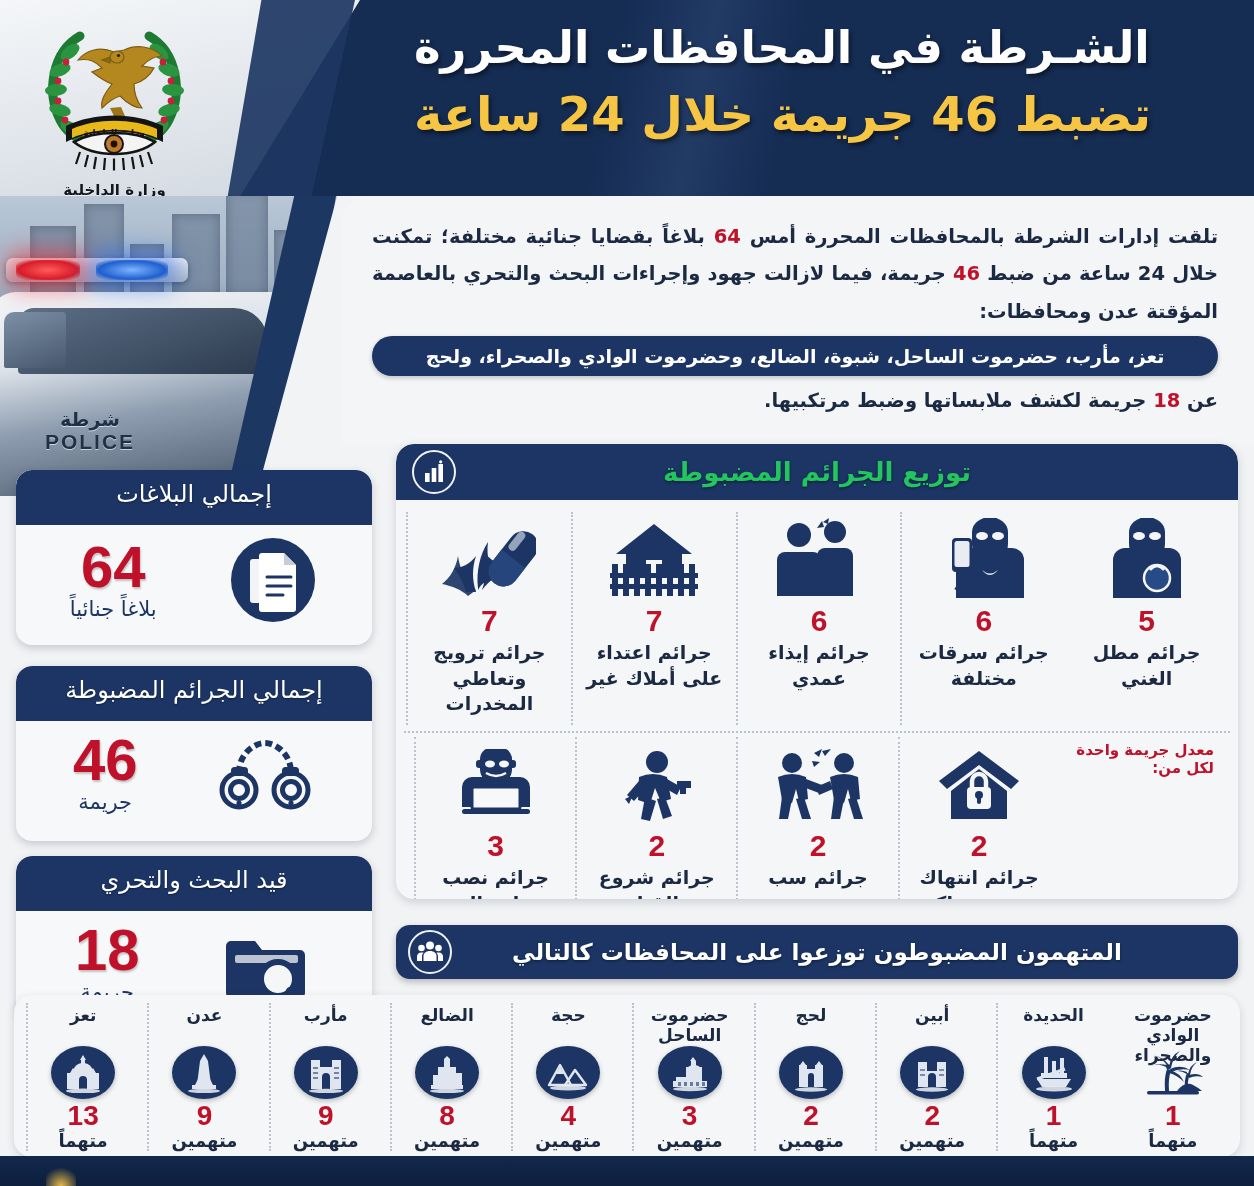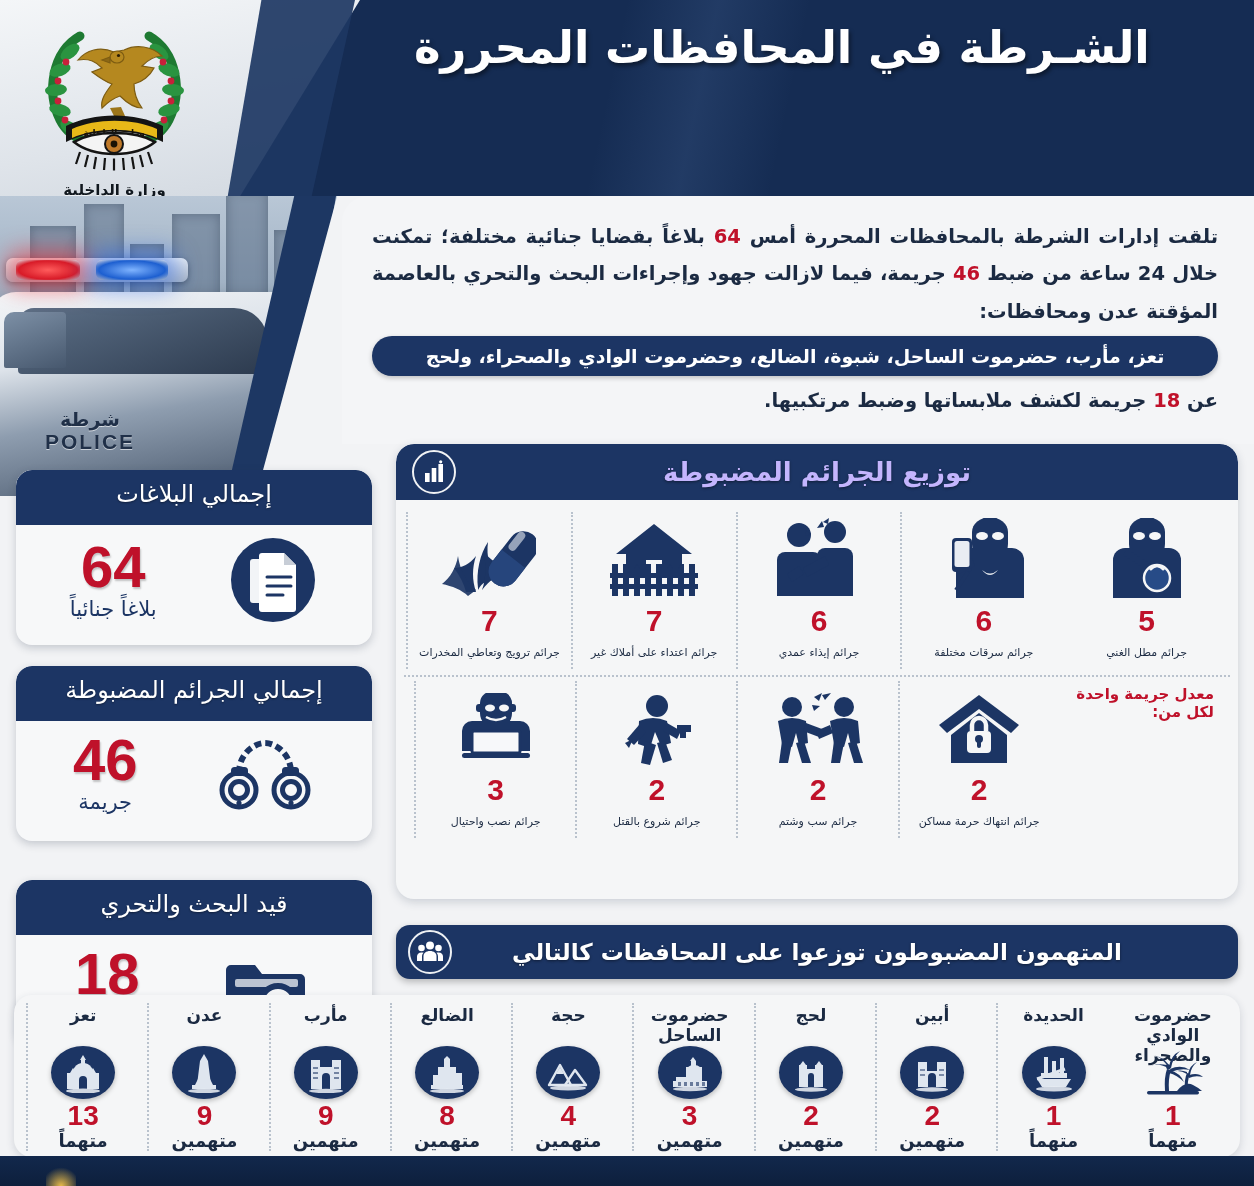--- a/index.html
+++ b/index.html
@@ -184,41 +184,41 @@
     box-shadow: 0 3px 10px rgba(30,45,70,.18);
     overflow: hidden;
   }
   .panel-head {
     position: relative; height: 56px; background: #1c3564;
     border-radius: 18px 18px 0 0;
     display: flex; align-items: center; justify-content: center;
     direction: rtl;
   }
   .panel-head-title {
-    color: #c4b5fd; font-size: 26px; font-weight: bold;
+    color: #22c55e; font-size: 26px; font-weight: bold;
     text-shadow: 0 1px 3px rgba(0,0,0,.45);
   }
   .panel-head-ico {
     position: absolute; left: 16px; top: 6px; width: 44px; height: 44px;
     border: 2.5px solid #f0f2f4; border-radius: 50%;
     display: flex; align-items: center; justify-content: center;
   }
   .crime-row {
     display: flex; flex-direction: row-reverse; direction: rtl;
     padding: 12px 10px 6px;
   }
   .crime-cell {
     flex: 1 1 0; text-align: center; padding: 4px 4px 8px;
     border-left: 2px dotted #b9c2cd;
   }
   .crime-cell:last-child { border-left: none; }
   .crime-ico { height: 82px; display:flex; align-items:flex-end; justify-content:center; }
   .crime-num { color: #bf112a; font-size: 30px; font-weight: bold; margin-top: 6px;
                font-family:"Liberation Sans", sans-serif; }
-  .crime-lbl { color: #1b2a42; font-size: 11px; font-weight: 400; line-height: 1.35; margin-top: 8px; }
+  .crime-lbl { color: #1b2a42; font-size: 19px; font-weight: 700; line-height: 1.35; margin-top: 2px; }
 
   .crime-row2 { display: flex; flex-direction: row-reverse; direction: rtl;
                 padding: 4px 10px 6px; border-top: 2px dotted #b9c2cd; margin: 0 8px; }
   .crime-row2 .crime-cell { flex: 0 0 20%; }
   .bullet-box { flex: 0 0 20%; text-align: right; padding: 4px 6px 0 2px; direction: rtl; }
   .bullet-title { color: #bf112a; font-size: 15px; font-weight: bold; margin-bottom: 14px; }
   .bullet-list { list-style: none; }
   .bullet-list li {
     color: #1b2a42; font-size: 15.5px; font-weight: bold; line-height: 1.43;
     padding-left: 2px;
@@ -283,20 +283,21 @@
 <div id="root">
 
   <div class="top-banner">
     <div class="sheen"></div>
   </div>
   <div class="banner-wedge"></div>
   <div class="banner-wedge2"></div>
 
   <div class="title-wrap">
     <div class="title-main">الشـرطة في المحافظات المحررة</div>
+    <div class="title-sub">تضبط 46 جريمة خلال 24 ساعة</div>
   </div>
 
   <div class="emblem-box">
     <svg width="185" height="175" viewBox="0 0 185 175">
 
       <path d="M58 28 C30 44 24 84 38 112 C44 124 54 130 60 132" fill="none" stroke="#1e7a32" stroke-width="9" stroke-linecap="round"></path>
       <path d="M127 28 C155 44 161 84 147 112 C141 124 131 130 125 132" fill="none" stroke="#1e7a32" stroke-width="9" stroke-linecap="round"></path>
       <g fill="#2a9440">
         <ellipse cx="48" cy="44" rx="11" ry="6" transform="rotate(-38 48 44)"></ellipse>
         <ellipse cx="38" cy="62" rx="11" ry="6" transform="rotate(-20 38 62)"></ellipse>
@@ -428,21 +429,21 @@
           </g>
           <rect x="16" y="36" width="17" height="9" rx="3.5" fill="#1c3564"></rect>
           <rect x="67" y="36" width="17" height="9" rx="3.5" fill="#1c3564"></rect>
           <circle cx="24" cy="72" r="2.6" fill="#1c3564"></circle>
             <circle cx="76" cy="72" r="2.6" fill="#1c3564"></circle>
         </svg>
       </div>
     </div>
   </div>
 
-  <div class="stat-card" style="top:880px;height:165px">
+  <div class="stat-card" style="top:856px;height:165px">
     <div class="stat-head">قيد البحث والتحري</div>
     <div class="stat-body">
       <div class="stat-val">
         <div class="stat-num">18</div>
         <div class="stat-unit">جريمة</div>
       </div>
       <div class="stat-ico">
         <svg width="92" height="84" viewBox="0 0 92 84">
           <path d="M10 20 h24 l7 9 h38 a5 5 0 0 1 5 5 v38 a5 5 0 0 1 -5 5 h-69 a5 5 0 0 1 -5 -5 v-47 a5 5 0 0 1 5 -5 z" fill="#1c3564"></path>
           <rect x="14" y="34" width="63" height="8" rx="2" fill="#f2f4f7" opacity=".75"></rect>

